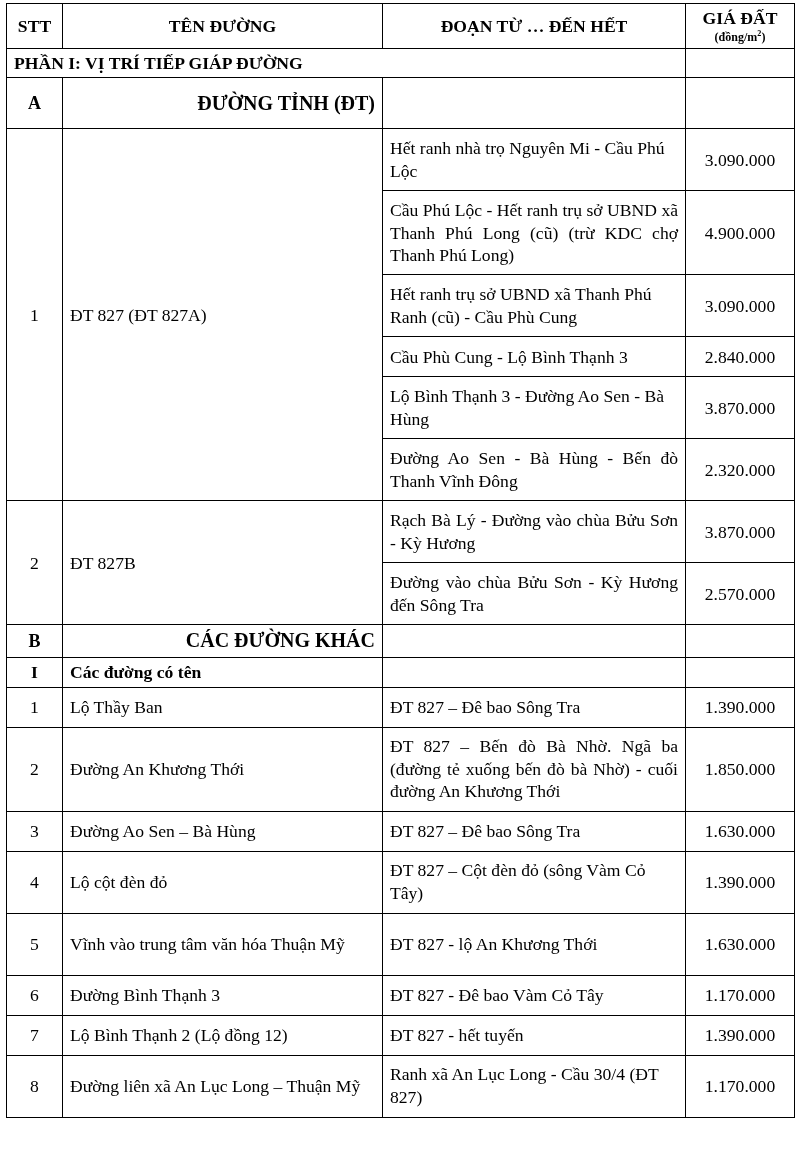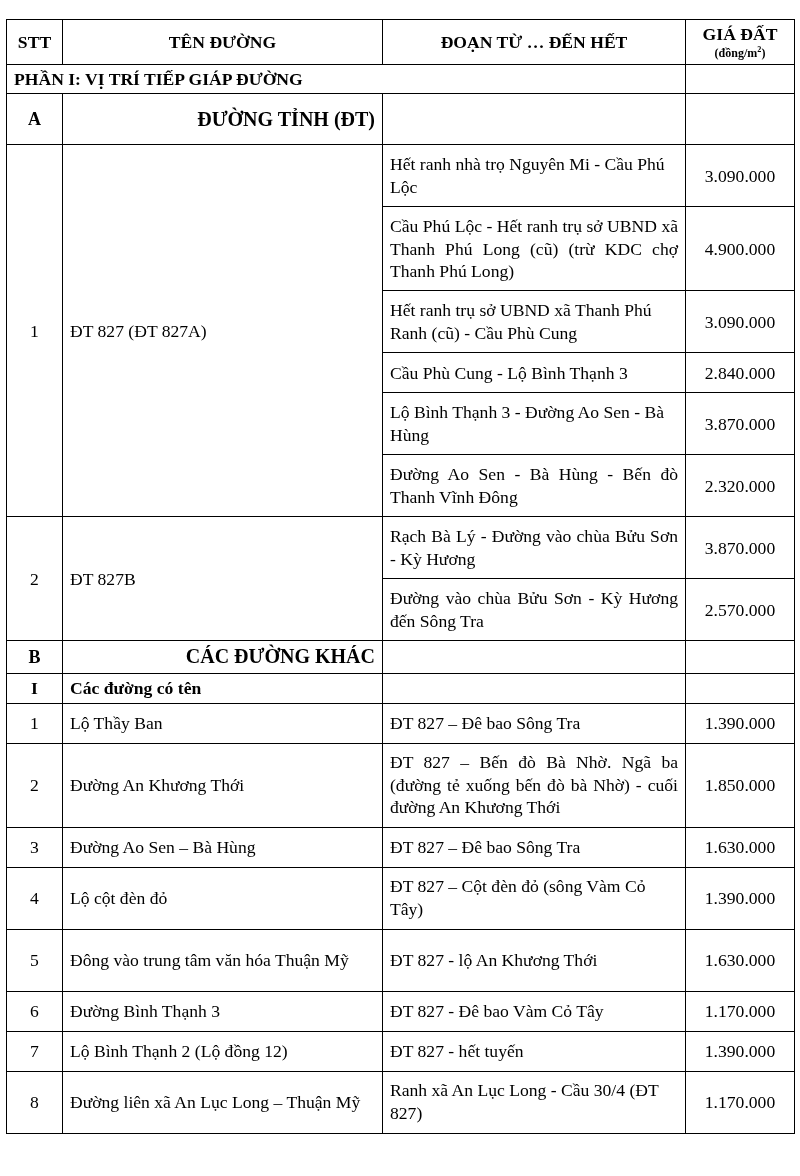--- a/index.html
+++ b/index.html
@@ -13,21 +13,21 @@
     font-family: "Liberation Serif", "DejaVu Serif", serif;
     color: #000000;
     overflow: hidden;
   }
 
   .sheet {
     width: 800px;
     height: 1176px;
     position: relative;
     box-sizing: border-box;
-    padding: 19px 6px 0 6px;
+    padding: 3px 6px 0 6px;
   }
 
   table.price-table {
     border-collapse: collapse;
     table-layout: fixed;
     width: 788px;
     border: 1.6px solid #000;
   }
 
   table.price-table td,
@@ -228,21 +228,21 @@
         <td class="price">1.630.000</td>
       </tr>
       <tr>
         <td class="stt h62">4</td>
         <td class="name">Lộ cột đèn đỏ</td>
         <td class="seg">ĐT 827 – Cột đèn đỏ (sông Vàm Cỏ Tây)</td>
         <td class="price">1.390.000</td>
       </tr>
       <tr>
         <td class="stt h62">5</td>
-        <td class="name justify">Đông vào trung tâm văn hóa Thuận Mỹ</td>
+        <td class="name justify">Vĩnh vào trung tâm văn hóa Thuận Mỹ</td>
         <td class="seg">ĐT 827 - lộ An Khương Thới</td>
         <td class="price">1.630.000</td>
       </tr>
       <tr>
         <td class="stt h40">6</td>
         <td class="name">Đường Bình Thạnh 3</td>
         <td class="seg">ĐT 827 - Đê bao Vàm Cỏ Tây</td>
         <td class="price">1.170.000</td>
       </tr>
       <tr>

